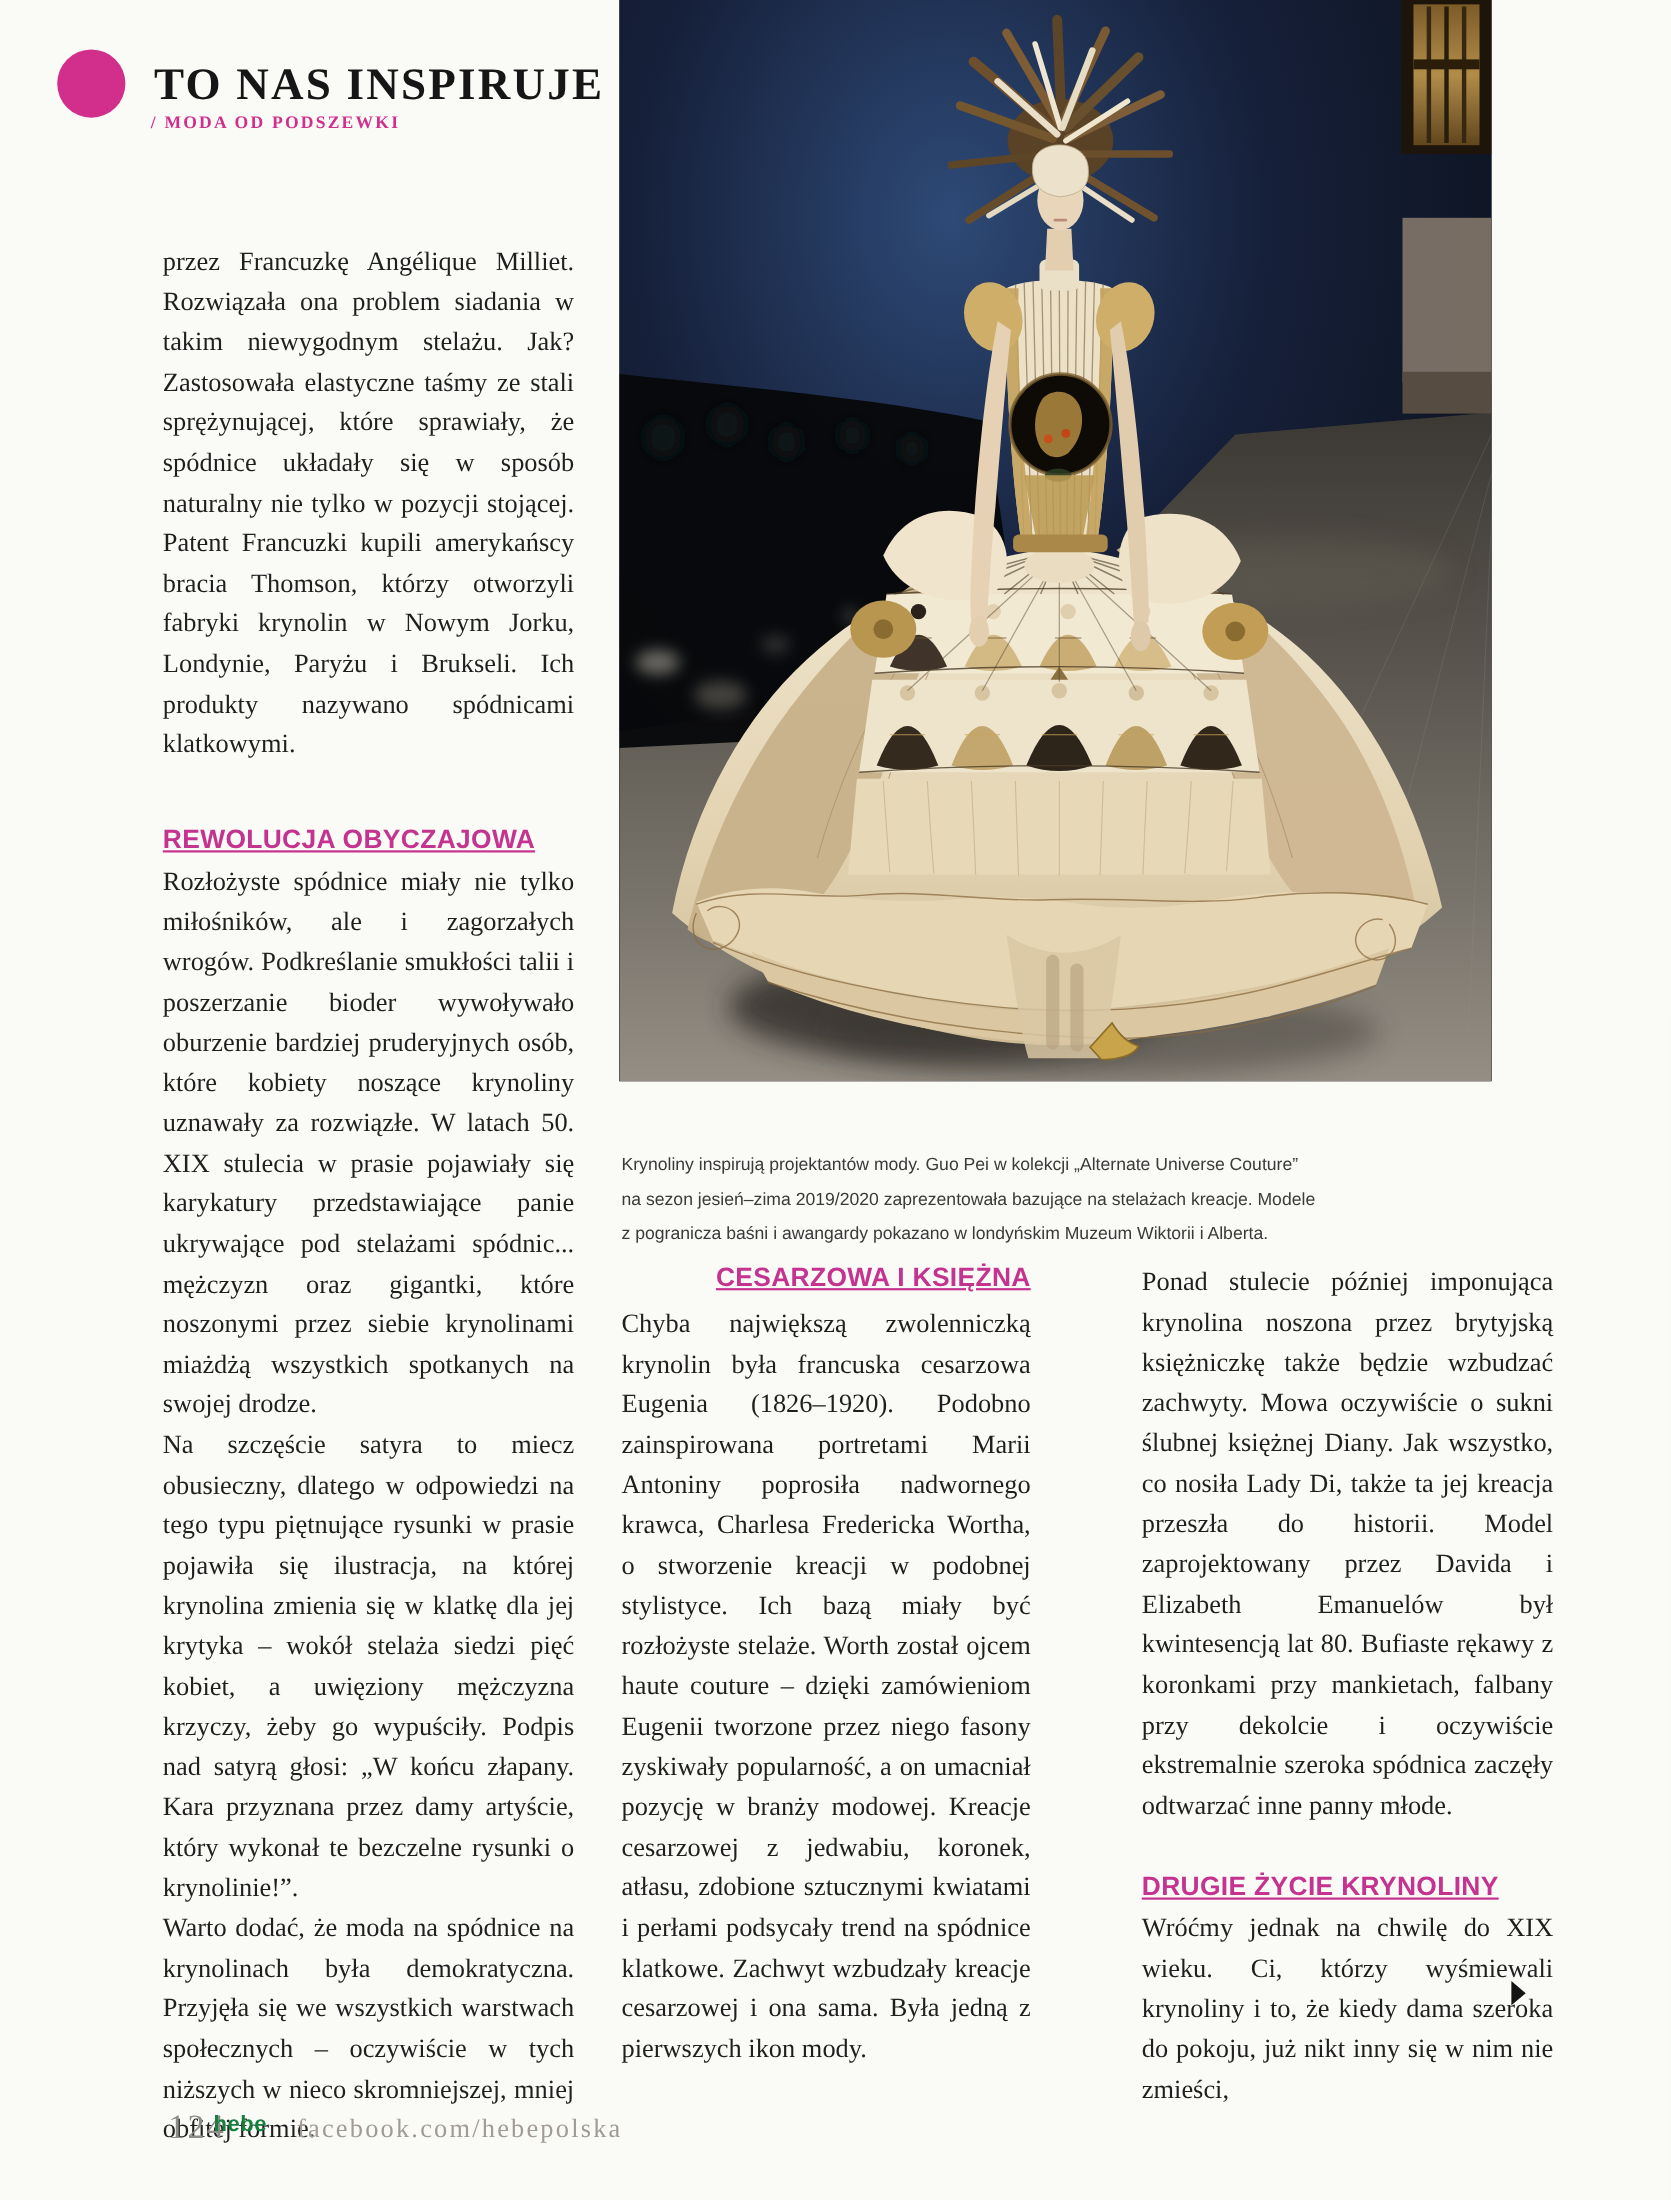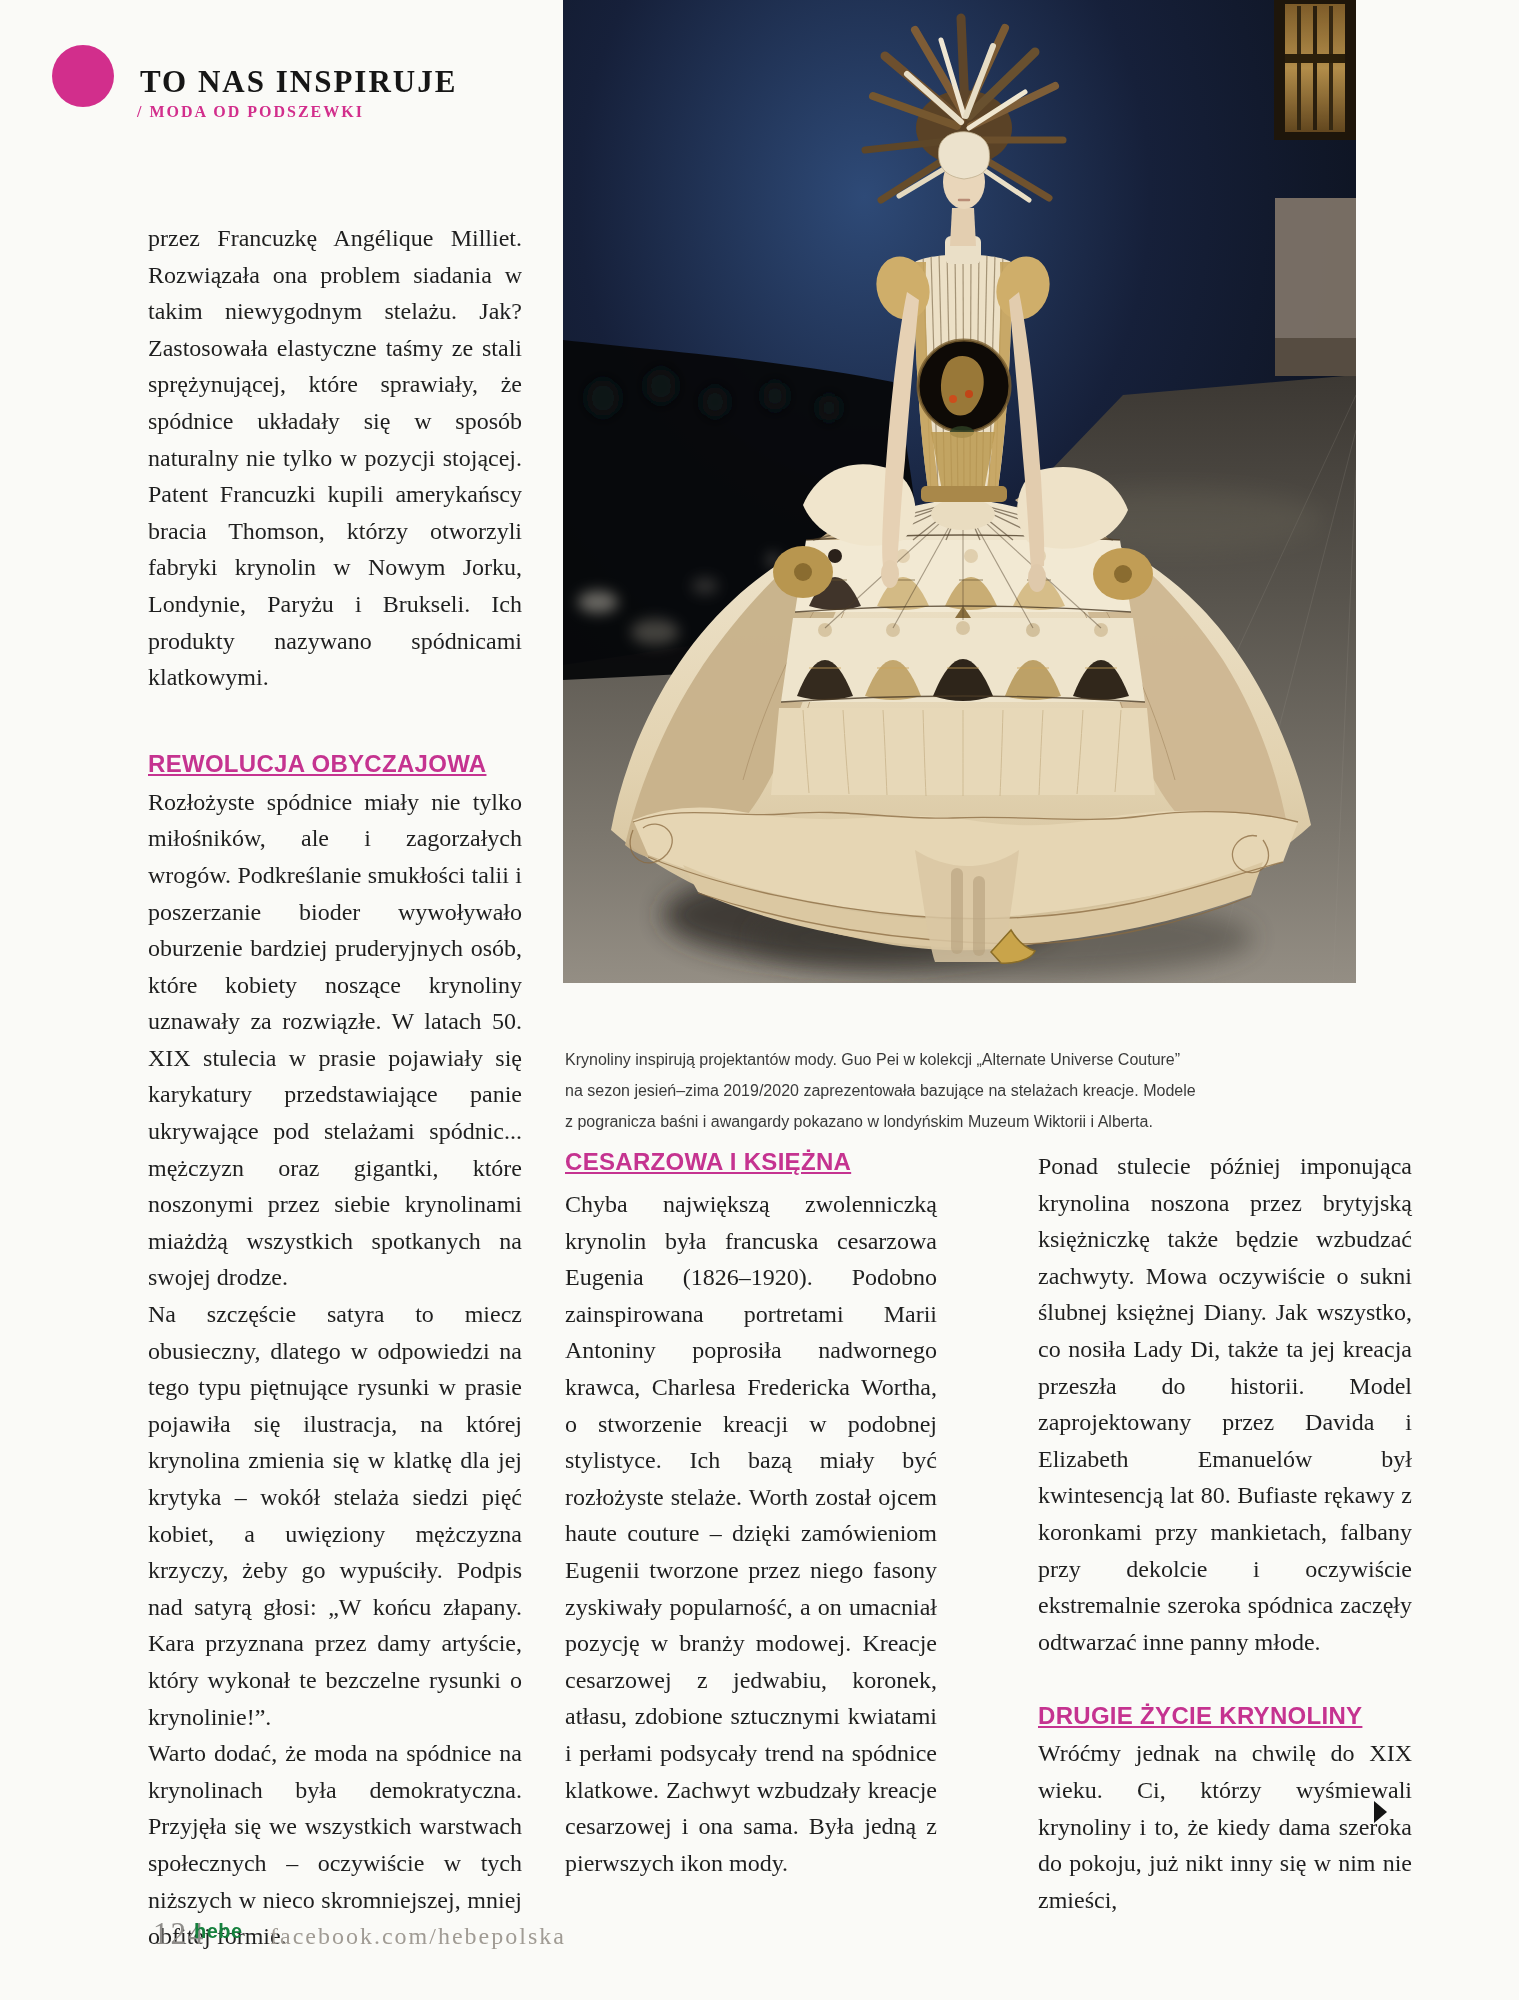--- a/index.html
+++ b/index.html
@@ -3,23 +3,23 @@
 <meta charset="utf-8">
 <style>
   html,body{margin:0;padding:0;background:#e8e8e6;}
   .page{
     position:relative;width:1519px;height:2000px;margin:0 auto;
     background:#fafaf7;overflow:hidden;
     font-family:"Liberation Serif","DejaVu Serif",serif;color:#1f1f1f;
   }
   .dot{position:absolute;left:52px;top:45px;width:62px;height:62px;border-radius:50%;background:#d22e8c;}
   .kicker{
-    position:absolute;left:140px;top:64px;
+    position:absolute;left:140px;top:52px;
     font-family:"Liberation Serif","DejaVu Serif",serif;font-weight:bold;
-    font-size:31px;letter-spacing:2px;color:#161616;white-space:nowrap;
+    font-size:41px;letter-spacing:2px;color:#161616;white-space:nowrap;
   }
   .subkicker{
     position:absolute;left:137px;top:103px;
     font-family:"Liberation Serif","DejaVu Serif",serif;font-weight:600;
     font-size:16px;letter-spacing:2px;color:#d22e8c;white-space:nowrap;
   }
   .photo{
     position:absolute;left:563px;top:0;width:793px;height:983px;margin:0;
     background:#0c1019;overflow:hidden;
   }
@@ -37,21 +37,21 @@
   .col p{margin:0;}
   .col-left{left:148px;top:220px;width:374px;}
   .col-mid{left:565px;top:1145px;width:372px;}
   .col-right{left:1038px;top:1148px;width:374px;}
   .shead{
     font-family:"Liberation Sans","DejaVu Sans",sans-serif;
     font-weight:bold;font-size:24px;line-height:34px;letter-spacing:0.3px;
     color:#c53390;text-align:left;margin:0;text-decoration:underline;
   }
   .col-left .shead{margin:51px 0 3px 0;}
-  .col-mid .shead{margin:0 0 7px 0;}
+  .col-mid .shead{margin:0 0 7px 0;text-align:right;}
   .col-right .shead{margin:39px 0 2px 0;}
   .cont-arrow{
     position:absolute;left:1374px;top:1801px;width:0;height:0;
     border-left:13px solid #141414;
     border-top:11px solid transparent;border-bottom:11px solid transparent;
   }
   .pnum{
     position:absolute;left:141px;top:1916px;
     font-family:"Liberation Serif","DejaVu Serif",serif;
     font-size:31px;color:#8f8d8a;letter-spacing:2px;margin-left:12px;

